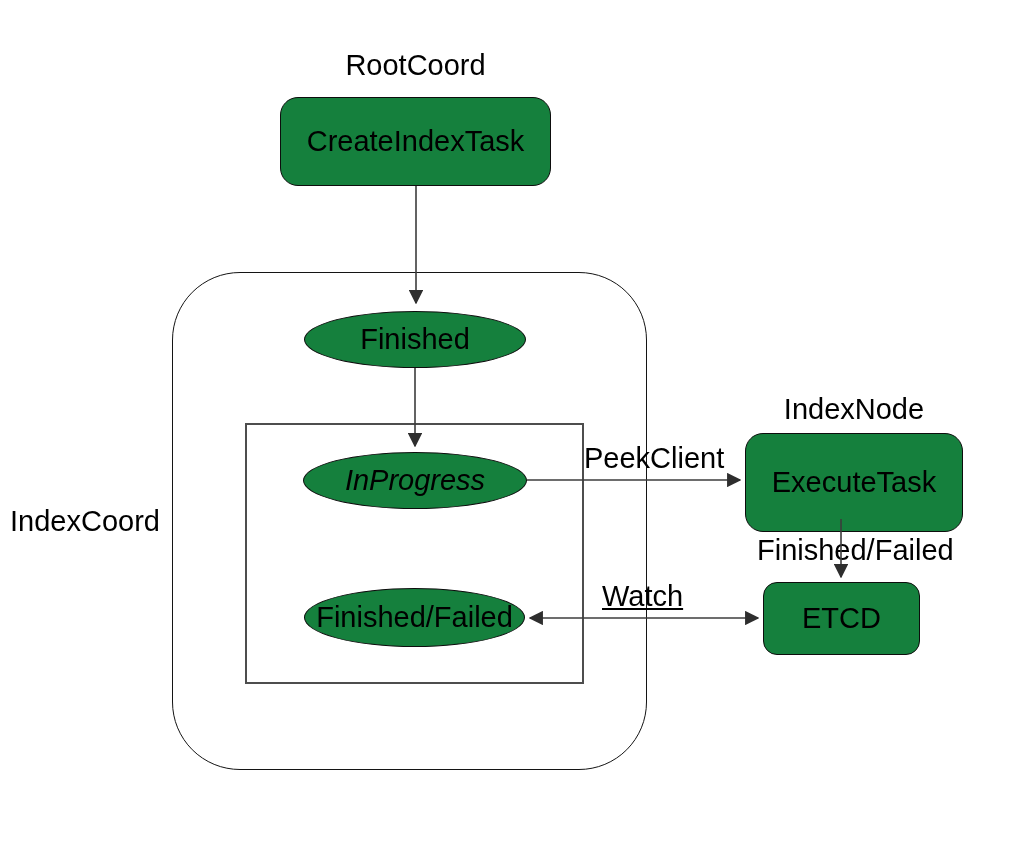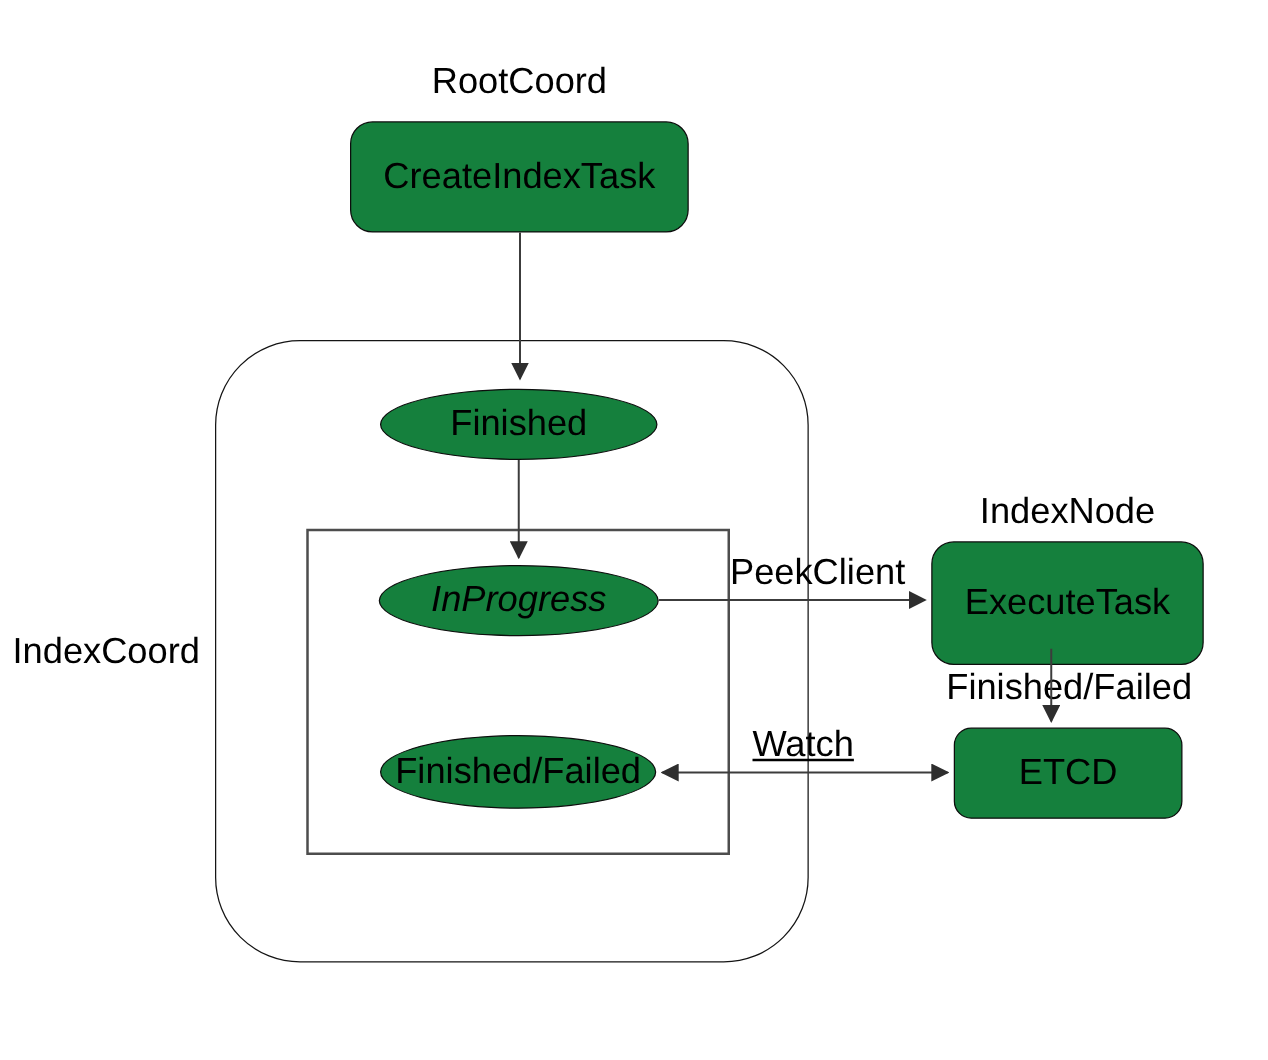--- a/index.html
+++ b/index.html
@@ -64,21 +64,21 @@
 
   <div class="lbl center" style="left:280px; top:50px; width:271px;">RootCoord</div>
   <div class="lbl center" style="left:745px; top:394px; width:218px;">IndexNode</div>
   <div class="lbl" style="left:10px; top:506px;">IndexCoord</div>
 
   <div class="node rounded-box" style="left:280px; top:97px; width:271px; height:89px;">CreateIndexTask</div>
   <div class="node ellipse" style="left:304px; top:311px; width:222px; height:57px;">Finished</div>
   <div class="node ellipse" style="left:303px; top:452px; width:224px; height:57px;font-style:italic;">InProgress</div>
   <div class="node ellipse" style="left:304px; top:588px; width:221px; height:59px;">Finished/Failed</div>
   <div class="node rounded-box" style="left:745px; top:433px; width:218px; height:99px;">ExecuteTask</div>
-  <div class="node rounded-box-sm" style="left:763px; top:582px; width:183px; height:73px;">ETCD</div>
+  <div class="node rounded-box-sm" style="left:763px; top:582px; width:157px; height:73px;">ETCD</div>
 
   <div class="lbl" style="left:584px; top:443px;">PeekClient</div>
   <div class="lbl" style="left:757px; top:535px;">Finished/Failed</div>
   <div class="lbl" style="left:602px; top:581px;text-decoration:underline;">Watch</div>
 
   <svg class="arrow-layer" viewBox="0 0 1014 848">
     <defs>
       <marker id="arrow" viewBox="0 0 10 10" refX="9" refY="5" markerWidth="9" markerHeight="9" orient="auto-start-reverse">
         <path d="M0,0 L10,5 L0,10 z" fill="#2e2e2e"></path>
       </marker>

